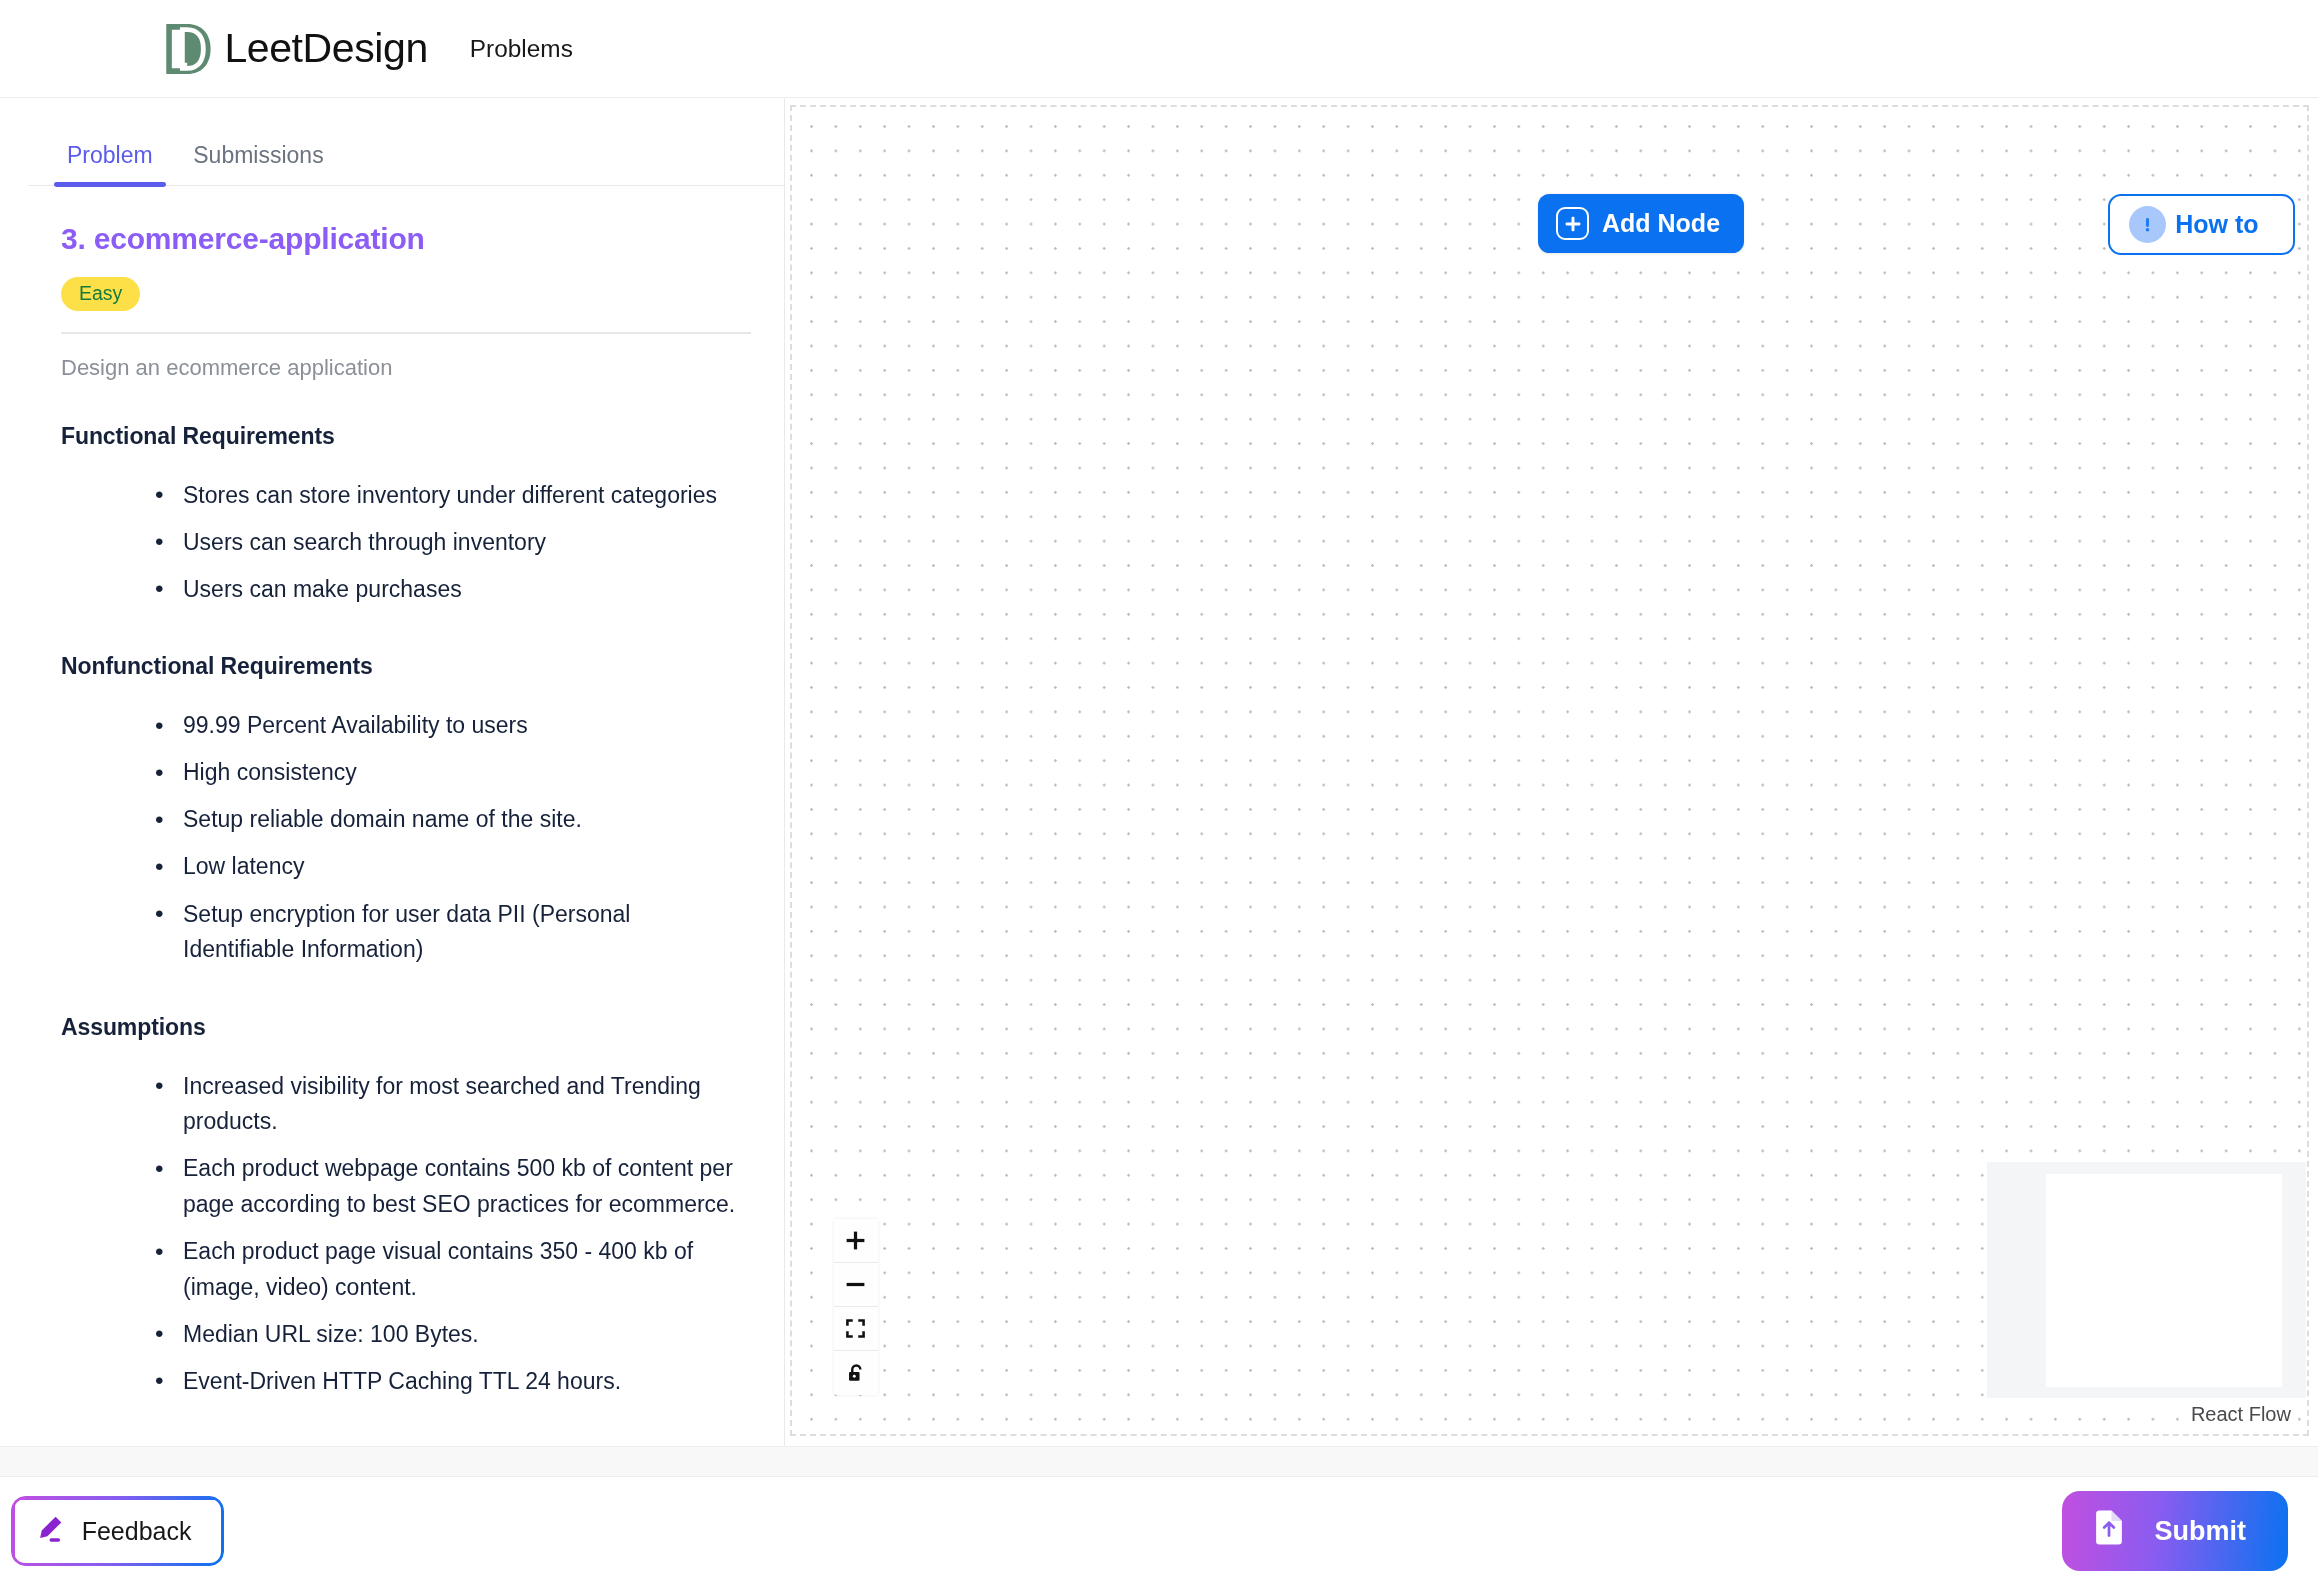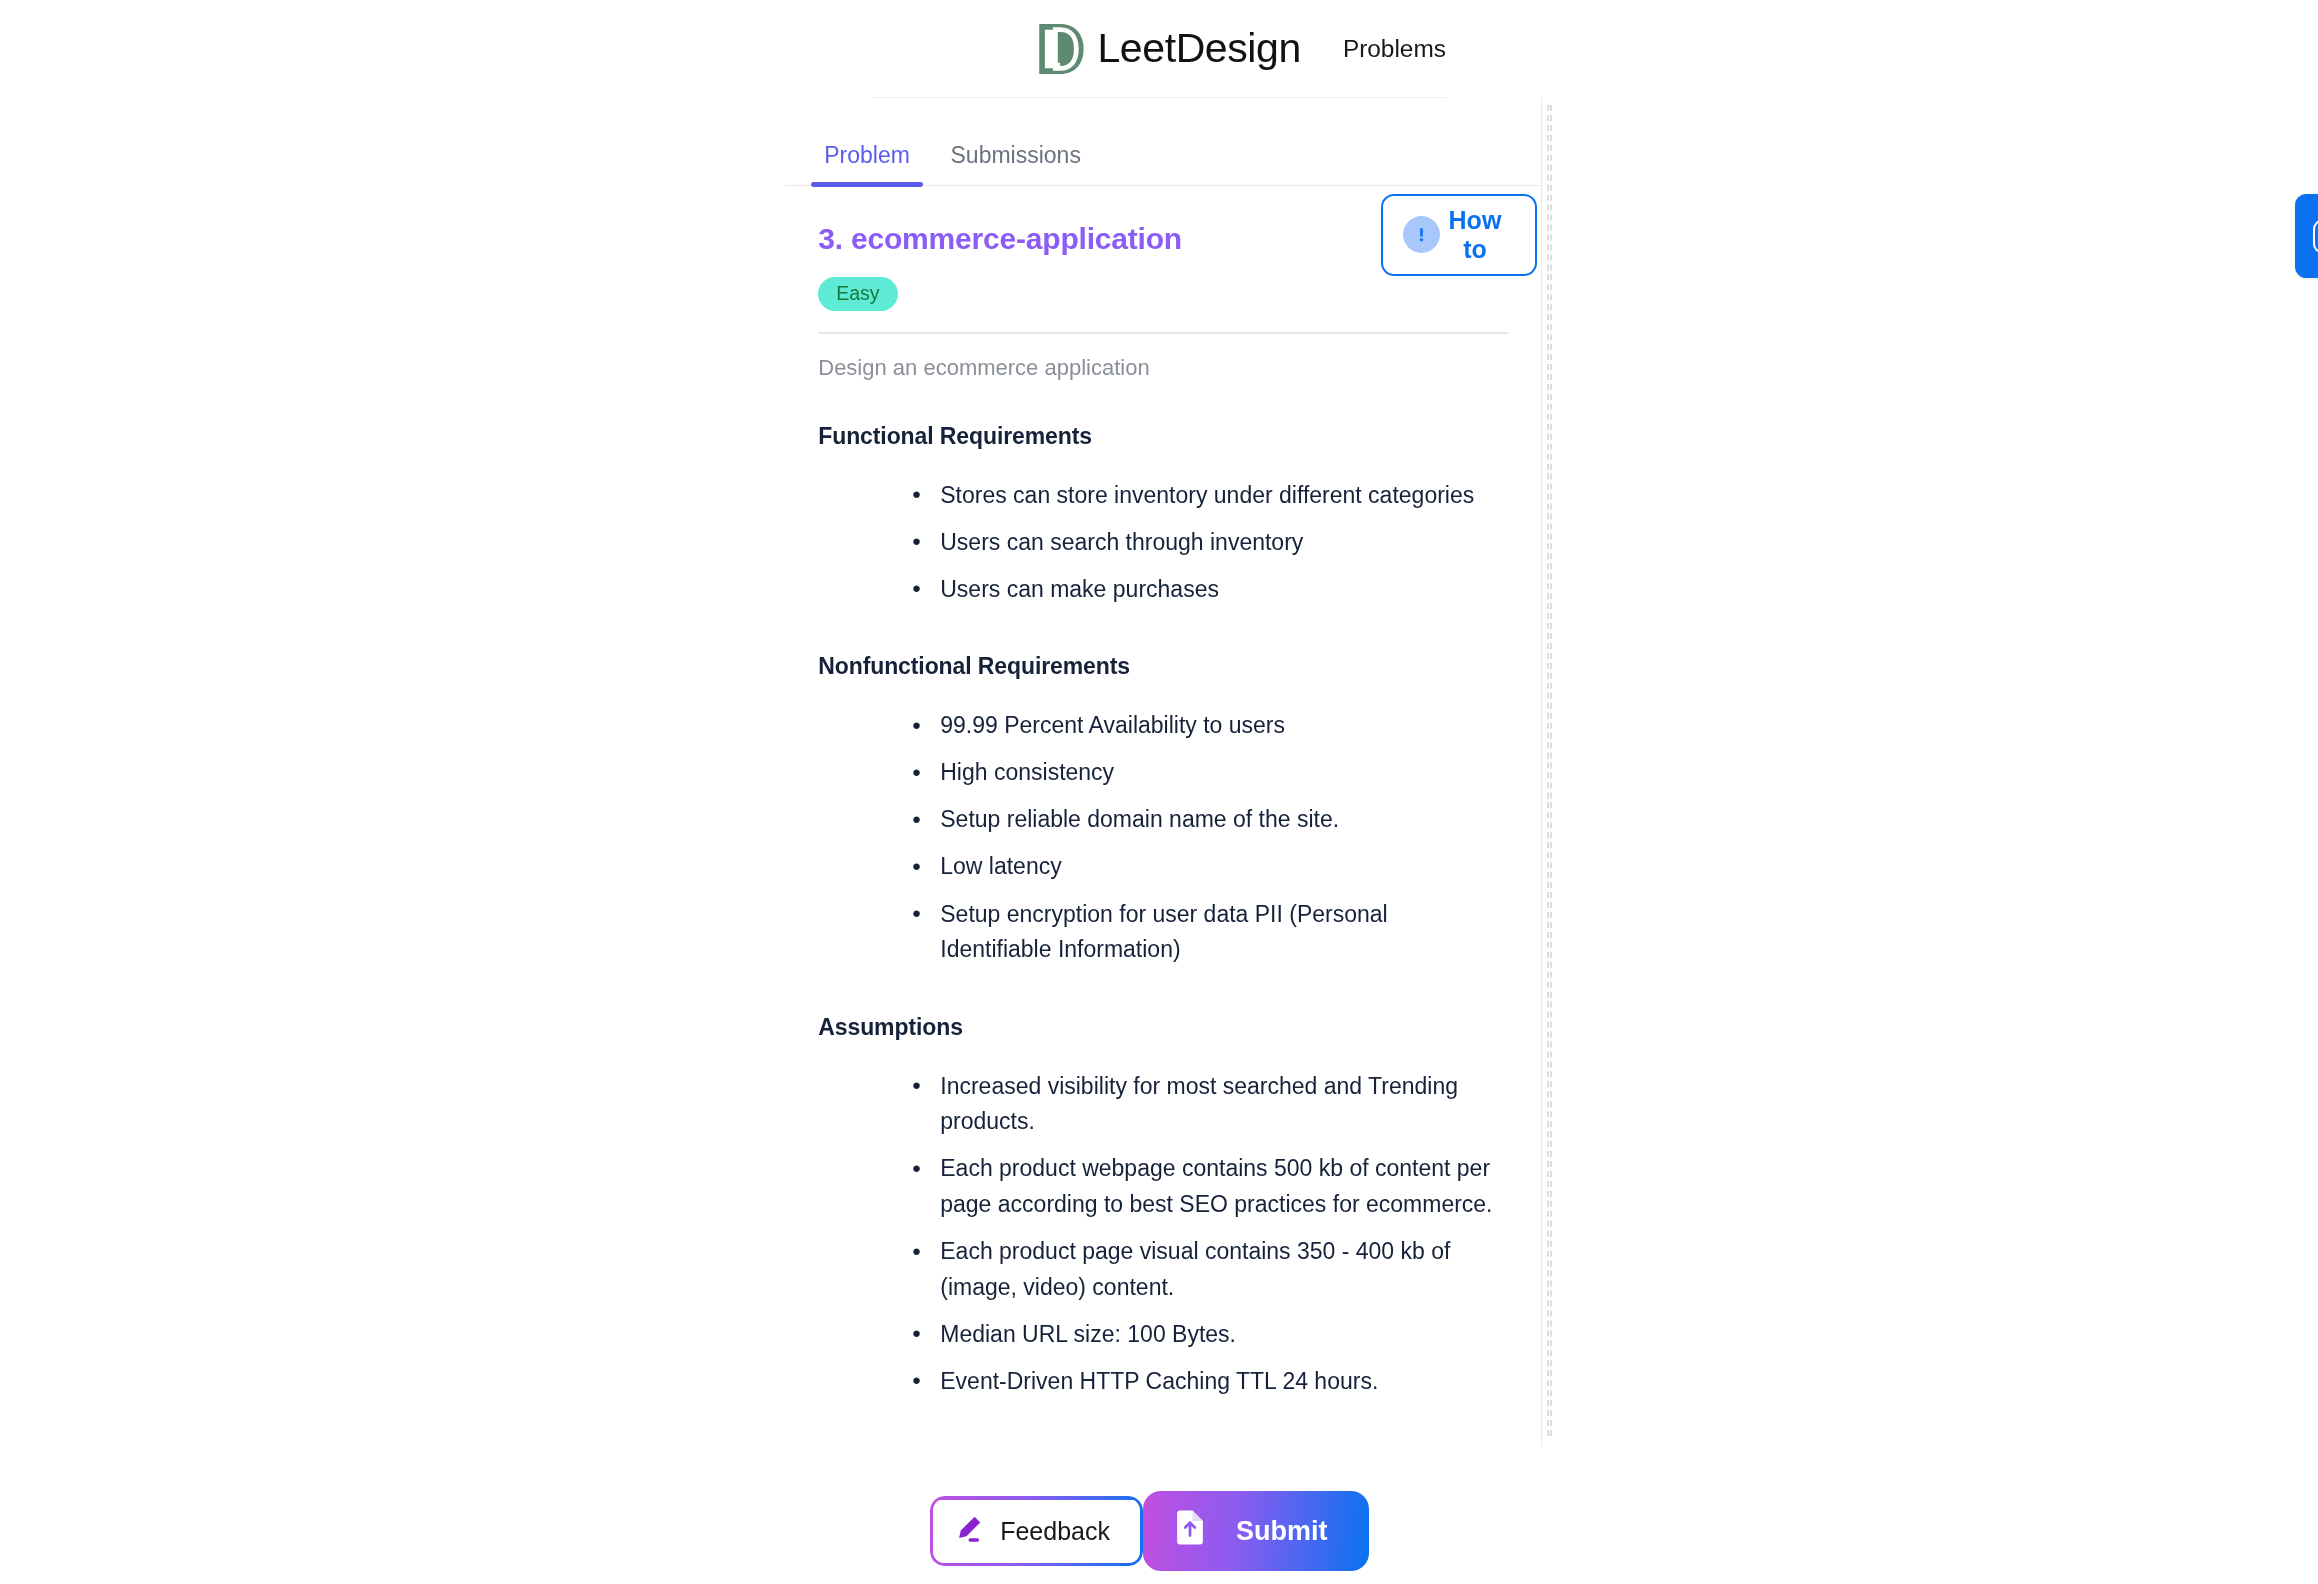--- a/index.html
+++ b/index.html
@@ -3,21 +3,21 @@
 <meta charset="utf-8">
 <title>LeetDesign</title>
 <style>
   * { box-sizing: border-box; margin: 0; padding: 0; }
   html, body {
     width: 2319px; height: 1585px;
     background: #ffffff;
     font-family: "Liberation Sans", sans-serif;
     overflow: hidden;
   }
-  .app { width: 2319px; height: 1585px; display: flex; flex-direction: column; background:#fff;align-items:center; }
+  .app { width: 2319px; height: 1585px; display: flex; flex-direction: column; background:#fff; }
 
   
   .header {
     height: 98px; flex: 0 0 98px;
     display: flex; align-items: center;
     padding-left: 163px;
     background: #ffffff;
     border-bottom: 1.6px solid #ededf0;
     position: relative; z-index: 5;
   }
@@ -59,21 +59,21 @@
 
   .problem-scroll {
     flex: 1 1 auto; overflow: hidden; padding: 36px 37px 0 33px;
     position: relative;
   }
   .prob-title {
     font-size: 30px; font-weight: 700; color: #8b5cf6;
     letter-spacing: -0.2px; margin-bottom: 21px;
   }
   .badge {
-    display: inline-block; background: #5eead4; color: #157a3e;
+    display: inline-block; background: #fde047; color: #157a3e;
     font-size: 19.5px; font-weight: 500; border-radius: 18px;
     padding: 7.3px 18px; line-height: 1;
   }
   .rule { height: 1.6px; background: #e7e7ea; margin: 21px 0 21px 0; width: 690px; }
   .subtitle { font-size: 22px; color: #8a8f98; margin-bottom: 42px; }
 
   .sect-head {
     font-size: 23px; font-weight: 700; color: #16213a;
     margin-bottom: 28px; letter-spacing: -0.1px;
   }

